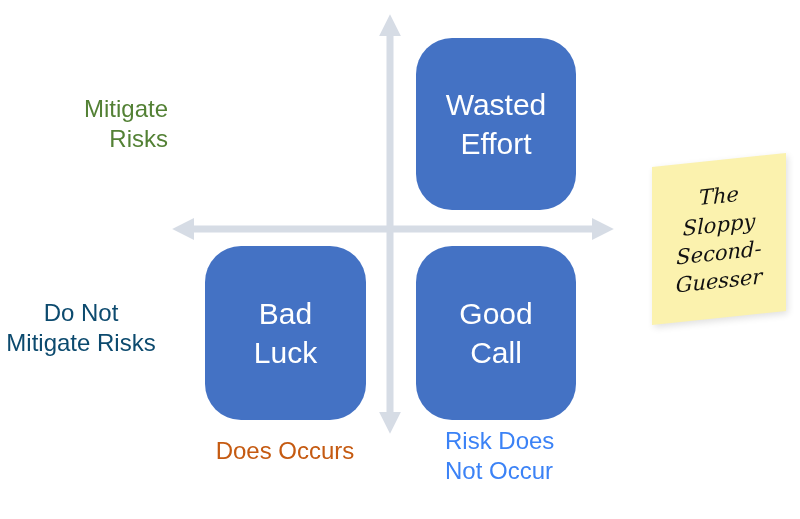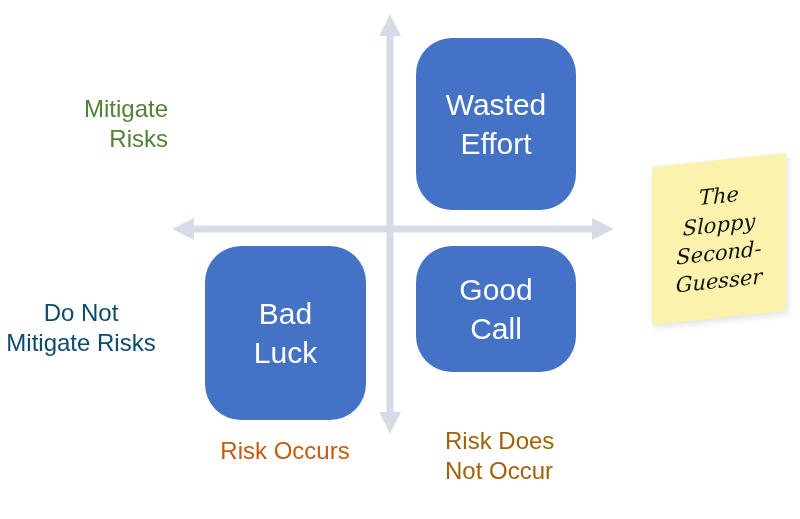--- a/index.html
+++ b/index.html
@@ -30,21 +30,21 @@
     justify-content: center;
     text-align: center;
     font-size: 30px;
     line-height: 1.3;
     white-space: pre-line;
     font-weight: 400;
   }
   .q-tl { left: 205px; top: 38px;  width: 156px; height: 172px; }
   .q-tr { left: 416px; top: 38px;  width: 160px; height: 172px; }
   .q-bl { left: 205px; top: 246px; width: 161px; height: 174px; }
-  .q-br { left: 416px; top: 246px; width: 160px; height: 126px; }
+  .q-br { left: 416px; top: 246px; width: 160px; height: 174px; }
 
   .side-label {
     position: absolute;
     font-size: 24px;
     line-height: 1.25;
     white-space: pre-line;
   }
   .row-label-top {
     left: 30px; top: 94px; width: 138px;
     text-align: right;
@@ -56,21 +56,21 @@
     color: #0c4a6e;
   }
   .col-label-left {
     left: 205px; top: 436px; width: 160px;
     text-align: center;
     color: #C55A11;
   }
   .col-label-right {
     left: 445px; top: 426px; width: 140px;
     text-align: left;
-    color: #a16207;
+    color: #3b82f6;
   }
 
   .sticky-note {
     position: absolute;
     left: 652px;
     top: 160px;
     width: 134px;
     height: 158px;
     background: #FBF2AE;
     transform: skewY(-6deg);
@@ -115,21 +115,21 @@
 
   <div class="quad q-br">Good
 Call</div>
 
   <div class="side-label row-label-top">Mitigate
 Risks</div>
 
   <div class="side-label row-label-bottom">Do Not
 Mitigate Risks</div>
 
-  <div class="side-label col-label-left">Risk Occurs</div>
+  <div class="side-label col-label-left">Does Occurs</div>
 
   <div class="side-label col-label-right">Risk Does
 Not Occur</div>
 
   <div class="sticky-note">
     <div class="sticky-note-text">The
 Sloppy
 Second-
 Guesser</div>
   </div>

